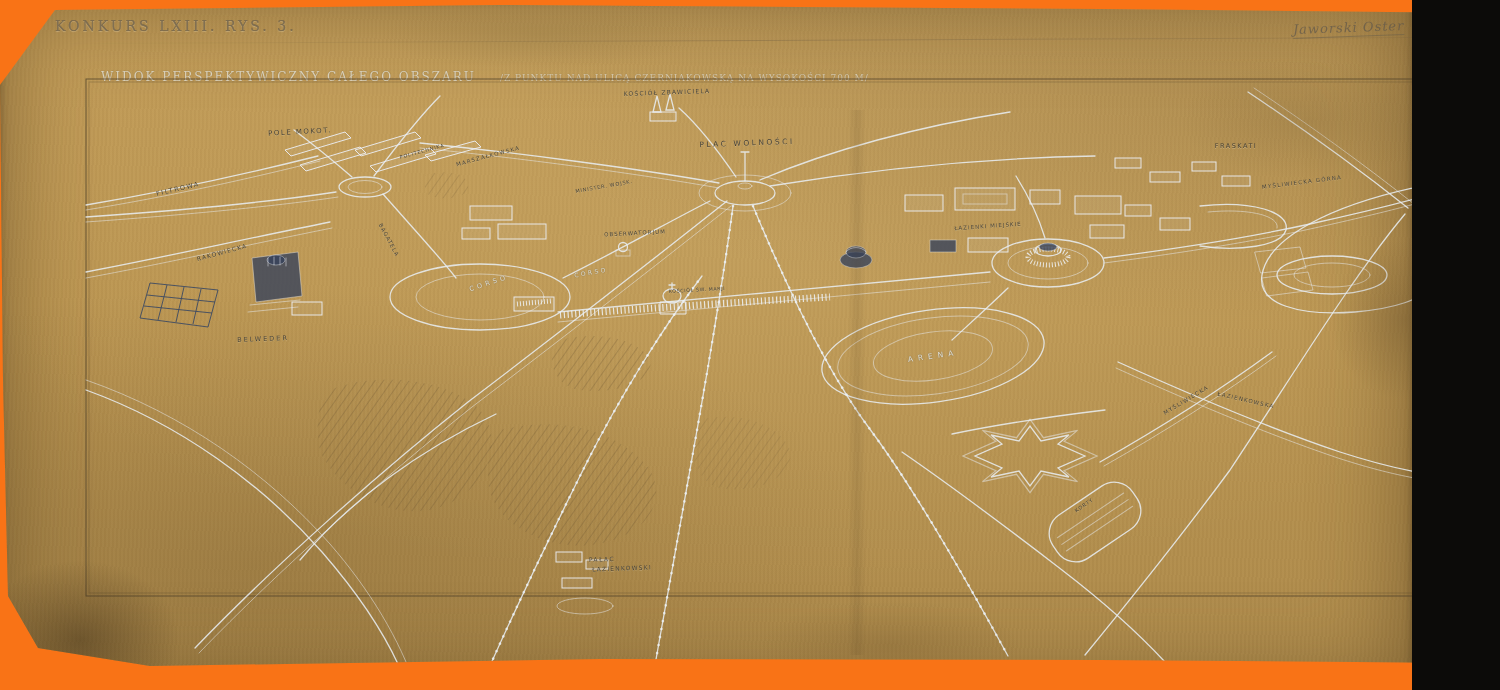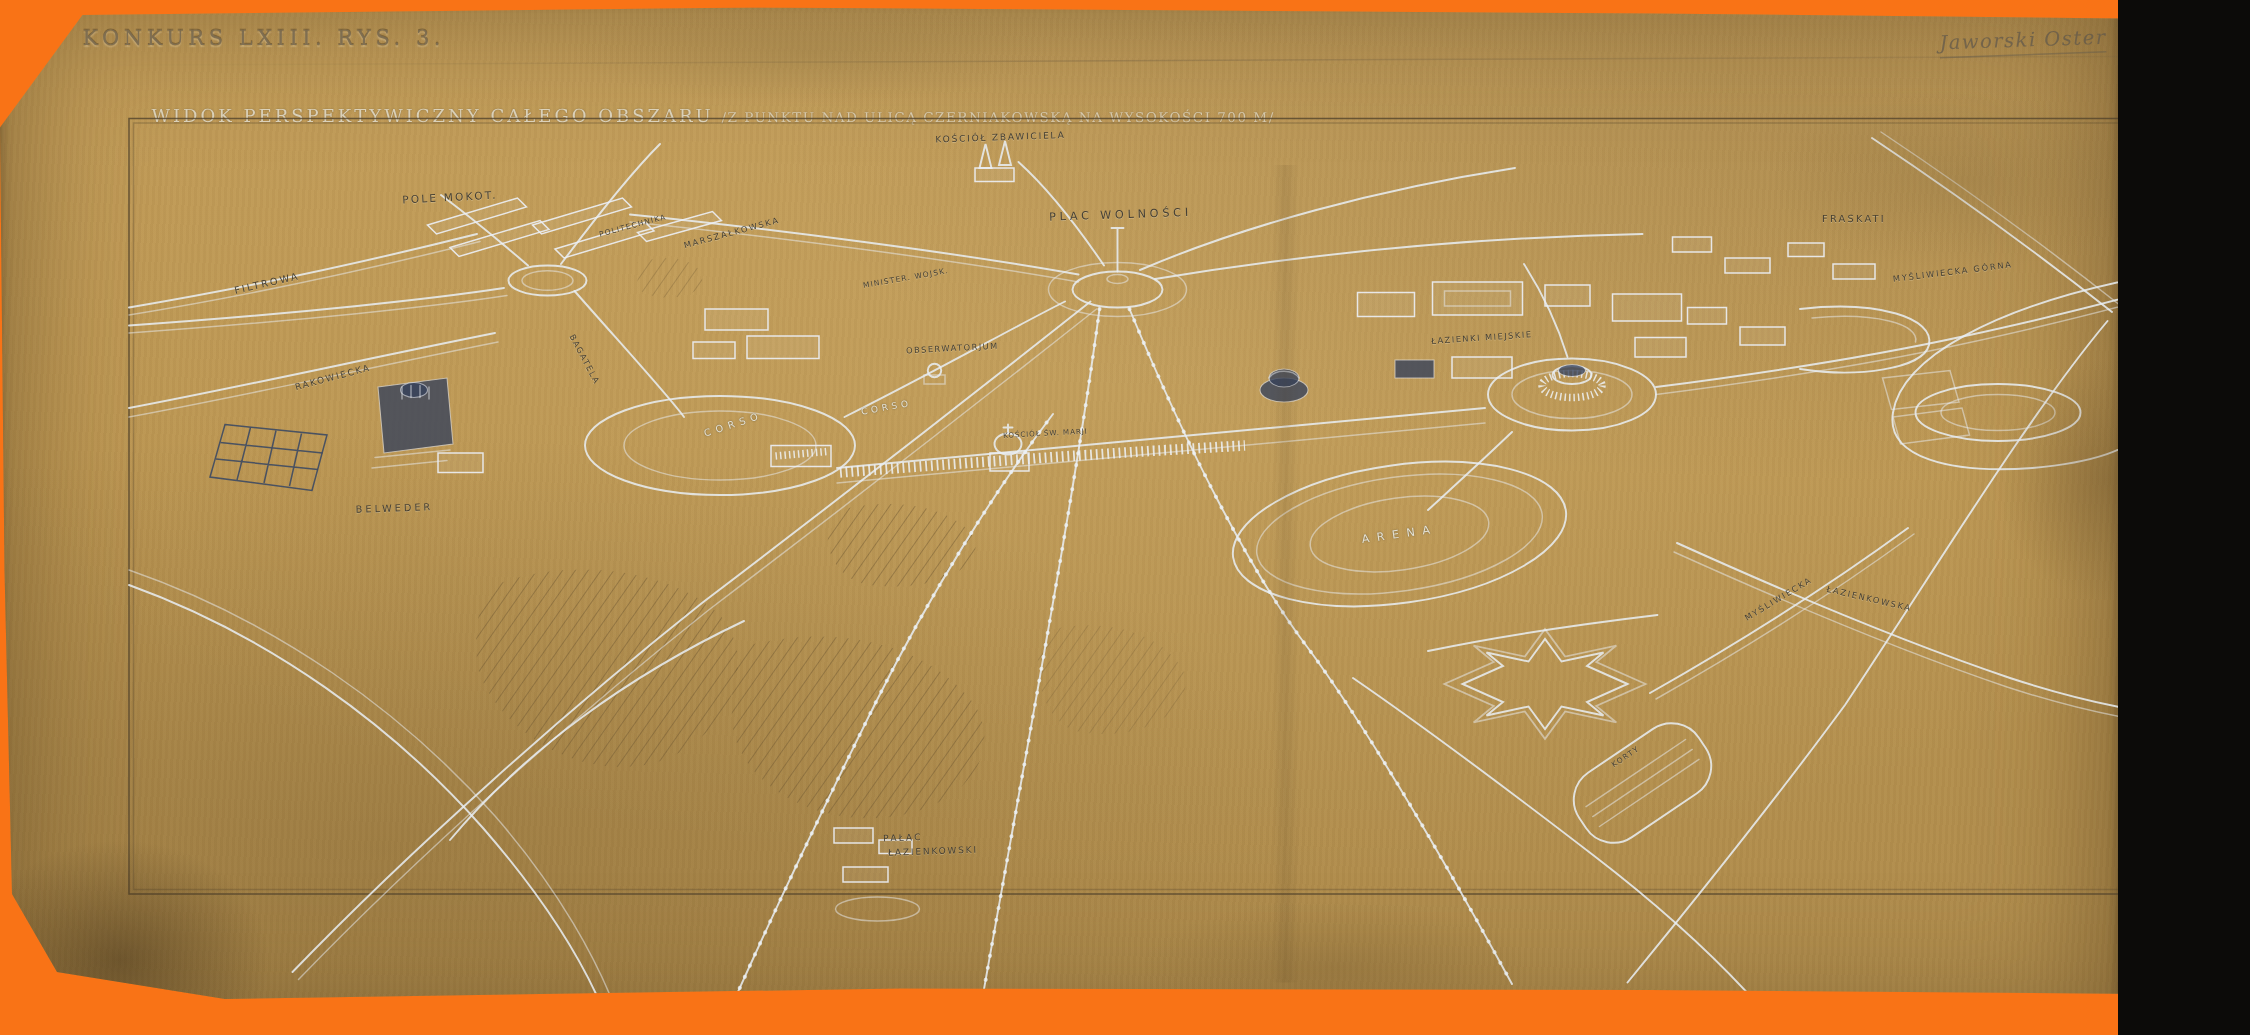--- a/index.html
+++ b/index.html
@@ -30,21 +30,21 @@
     text-shadow:0 1px 1px rgba(255,245,220,.28),0 -0.5px 0 rgba(60,45,25,.4);}
   .handnote{position:absolute;left:1293px;top:20px;font-family:"DejaVu Serif",serif;
     font-style:italic;font-size:13px;letter-spacing:1px;color:rgba(95,88,75,.72);
     transform:rotate(-2deg);border-bottom:1px solid rgba(95,88,75,.45);padding-bottom:1px;}
   .sheetnum{position:absolute;left:1448px;top:12px;font-family:"DejaVu Serif",serif;
     font-style:italic;font-size:32px;color:rgba(46,56,74,.9);transform:rotate(-4deg);}
   .maptitle{position:absolute;left:88px;top:66px;white-space:nowrap;
     font-family:"DejaVu Serif",serif;color:rgba(236,229,210,.82);
     text-shadow:0 0 1px rgba(90,75,50,.65);}
   .maptitle .main{font-size:12px;letter-spacing:2px;margin-left:13px;}
-  .maptitle .note{font-size:9px;letter-spacing:1px;opacity:.85;margin-left:0;}
+  .maptitle .note{font-size:9px;letter-spacing:1px;opacity:.85;margin-left:19px;}
   .topline{position:absolute;left:48px;top:40px;width:1400px;height:1px;
     background:linear-gradient(90deg,rgba(110,92,62,.0),rgba(110,92,62,.35),rgba(110,92,62,.15));
     transform:rotate(-0.25deg);}
   svg.drawing{position:absolute;inset:0;}
   #labels{position:absolute;inset:0;}
   .map-label{position:absolute;text-transform:uppercase;white-space:nowrap;
     font-family:"DejaVu Sans",sans-serif;}
   .map-label.dark{color:rgba(62,58,48,.95);text-shadow:0 0.5px 0 rgba(255,250,230,.3);}
   .map-label.light{color:rgba(240,238,226,.92);text-shadow:0 0 1px rgba(50,50,40,.7);}
   

